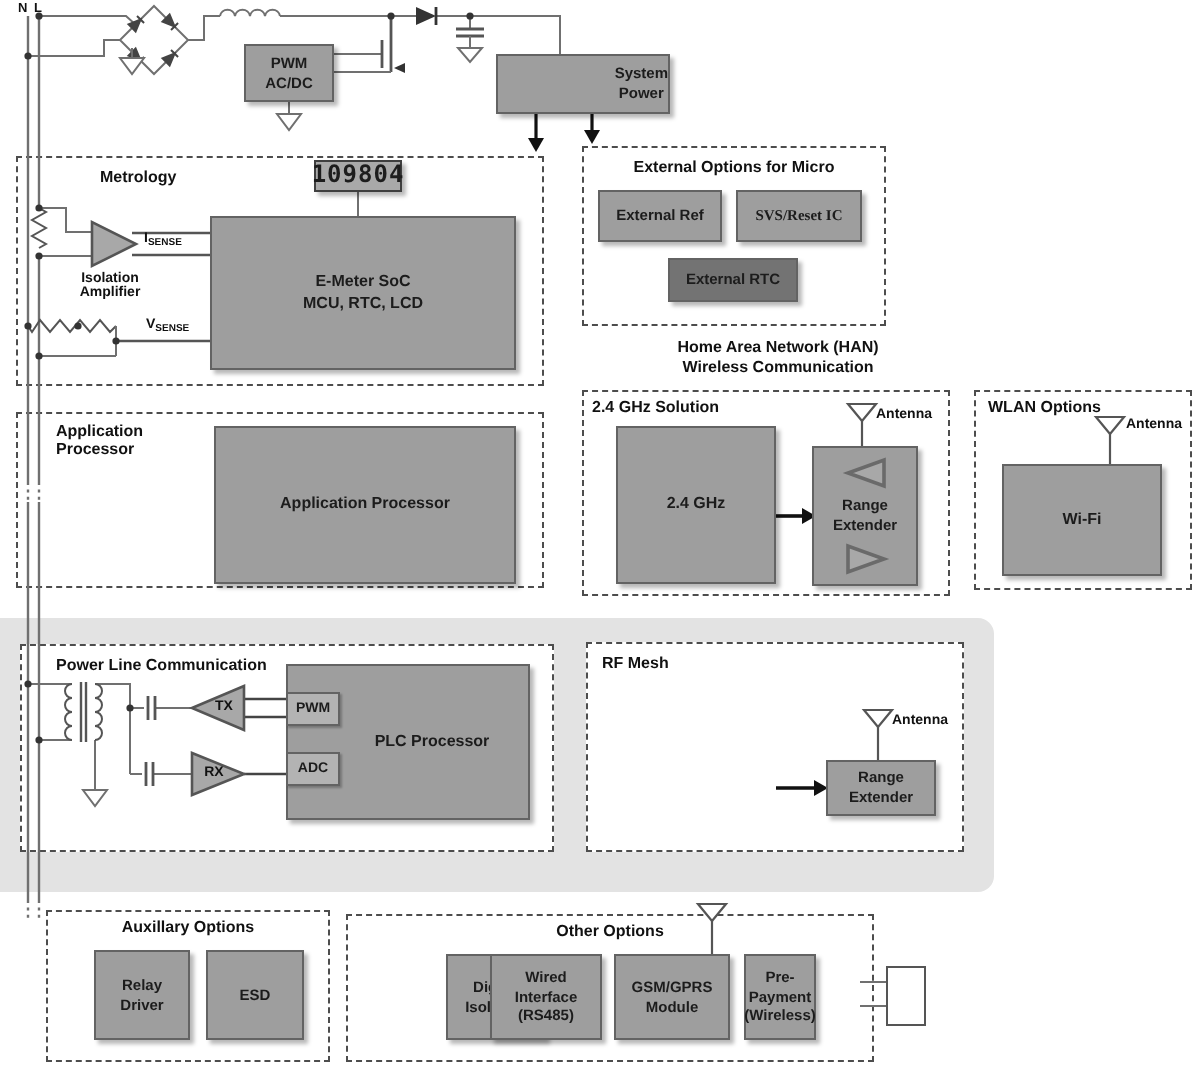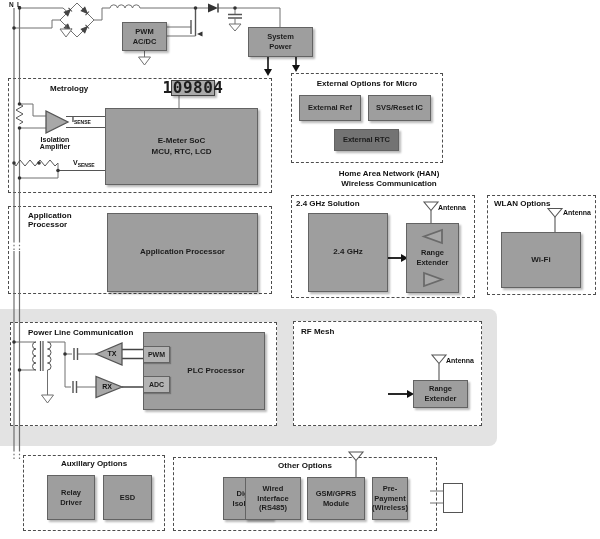--- a/index.html
+++ b/index.html
@@ -10,21 +10,21 @@
   .sect{position:absolute;border:1.5px dashed #4d4d4d;box-sizing:border-box;}
   .sect.white{background:#fff;}
   .wires{position:absolute;left:0;top:0;z-index:3;}
   .blk{position:absolute;z-index:4;background:#9e9e9e;border:1px solid #636363;
        box-shadow:2px 2px 2px rgba(0,0,0,.28);display:flex;align-items:center;justify-content:center;
        text-align:center;font-weight:bold;font-size:7.5px;color:#1c1c1c;white-space:pre-line;
        line-height:1.3;box-sizing:border-box;}
   .blk.light{background:#737373;}
   .blk.small{font-size:7px;background:#b3b3b3;box-shadow:1px 1px 1px rgba(0,0,0,.25);}
   .blk.lcd{background:#a9a9a9;border:1.5px solid #3f3f3f;color:#1d1d1d;
-           font-family:"DejaVu Sans Mono", monospace;font-size:16px;letter-spacing:.5px;margin-left:14px;}
+           font-family:"DejaVu Sans Mono", monospace;font-size:12px;letter-spacing:.5px;}
   .blk.plain{background:#fff;border:1px solid #555;box-shadow:none;}
   .lbl{position:absolute;z-index:5;font-weight:bold;color:#111;white-space:pre-line;}
   .t8{font-size:8px;}  .t7{font-size:7px;}  .t65{font-size:6.5px;}
   .ctr{text-align:center;}
   .sub{font-size:5px;vertical-align:-1.5px;}
   .retri{display:block;margin:0 auto;}
   .recol{flex-direction:column;justify-content:space-between;padding:4px 0;}
 </style>
 </head>
 <body>
@@ -191,29 +191,29 @@
       <circle cx="58" cy="170.5" r="1.8"></circle>
         <circle cx="19.5" cy="178" r="1.8"></circle>
       <circle cx="14" cy="342" r="1.8"></circle>
         <circle cx="19.5" cy="370" r="1.8"></circle>
       <circle cx="65" cy="354" r="1.8"></circle>
     </g>
   </svg>
 
   <div class="blk" style="left:122px;top:22px;width:45px;height:29px;"><span>PWM
 AC/DC</span></div>
-  <div class="blk" style="left:248px;top:27px;width:65px;height:30px;"><span>System
+  <div class="blk" style="left:248px;top:27px;width:87px;height:30px;justify-content:flex-end;"><span>System
 Power</span></div>
 
   <div class="blk lcd" style="left:157px;top:80px;width:44px;height:16px;"><span>109804</span></div>
   <div class="blk" style="left:105px;top:108px;width:153px;height:77px;font-size:8px;"><span>E-Meter SoC
 MCU, RTC, LCD</span></div>
 
   <div class="blk" style="left:299px;top:95px;width:62px;height:26px;"><span>External Ref</span></div>
-  <div class="blk" style="left:368px;top:95px;width:63px;height:26px;"><span>SVS/Reset IC</span></div>
+  <div class="blk" style="left:368px;top:95px;width:63px;height:26px;font-family:Liberation Serif, serif;"><span>SVS/Reset IC</span></div>
   <div class="blk light" style="left:334px;top:129px;width:65px;height:22px;"><span>External RTC</span></div>
 
   <div class="blk" style="left:107px;top:213px;width:151px;height:79px;font-size:8px;"><span>Application Processor</span></div>
 
   <div class="blk" style="left:308px;top:213px;width:80px;height:79px;font-size:8px;"><span>2.4 GHz</span></div>
   <div class="blk recol" style="left:406px;top:223px;width:53px;height:70px;display:flex;">
     <svg class="retri" width="24" height="17">
         <polygon points="21,2 21,15 3,8.5" fill="#a8a8a8" stroke="#6a6a6a" stroke-width="1.8"></polygon>
       </svg>
     <span>Range

